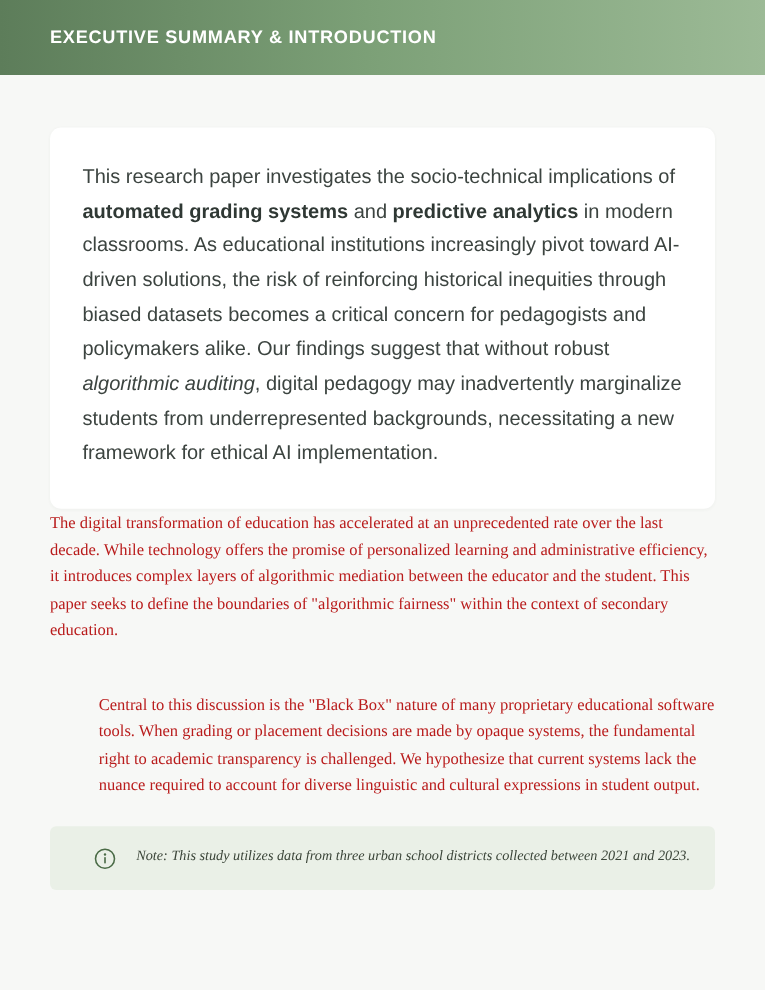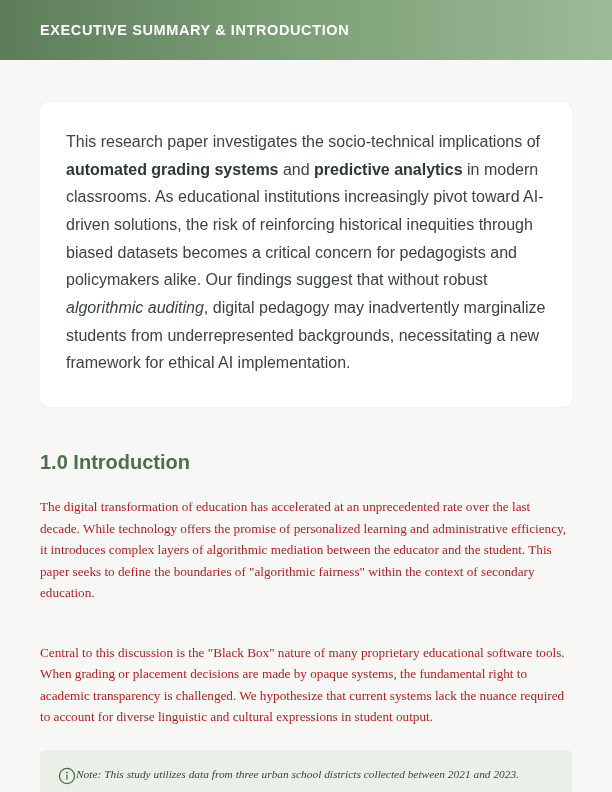--- a/index.html
+++ b/index.html
@@ -75,31 +75,33 @@
   }
 
   
   .body-paragraph {
     margin: 0 0 38px 0;
     font-size: 13.2px;
     line-height: 1.63;
     color: #b91c1c;
     font-family: "Liberation Serif", serif;
   }
-  .body-paragraph:last-of-type { margin-bottom: 0; }
+  .body-paragraph:last-of-type { margin-bottom: 0; margin-left: 39px; }
 
   
   .note-callout {
     margin-top: 22px;
     background: #eaf0e7;
     border-radius: 5px;
     padding: 16px 20px 16px 18px;
     box-sizing: border-box;
     display: flex;
     align-items: flex-start;
+    gap: 16px;
+    justify-content: flex-end;
   }
   .note-icon {
     flex: 0 0 auto;
     width: 18px;
     height: 18px;
     margin-top: 1px;
   }
   .note-icon svg { display: block; }
   .note-text {
     margin: 0;
@@ -130,21 +132,20 @@
 <div class="page-header">
   <div class="page-header-title">EXECUTIVE SUMMARY &amp; INTRODUCTION</div>
 </div>
 
 <div class="content">
 
   <section class="abstract-card">
     <p class="abstract-body"><span>This research paper investigates the socio-technical implications of </span><b>automated grading systems</b><span> and </span><b>predictive analytics</b><span> in modern classrooms. As educational institutions increasingly pivot toward AI-driven solutions, the risk of reinforcing historical inequities through biased datasets becomes a critical concern for pedagogists and policymakers alike. Our findings suggest that without robust </span><i>algorithmic auditing</i><span>, digital pedagogy may inadvertently marginalize students from underrepresented backgrounds, necessitating a new framework for ethical AI implementation.</span></p>
   </section>
 
-  <h1 class="section-heading">1.0 Introduction</h1>
 
   <p class="body-paragraph">The digital transformation of education has accelerated at an unprecedented rate over the last decade. While technology offers the promise of personalized learning and administrative efficiency, it introduces complex layers of algorithmic mediation between the educator and the student. This paper seeks to define the boundaries of "algorithmic fairness" within the context of secondary education.</p>
 
   <p class="body-paragraph">Central to this discussion is the "Black Box" nature of many proprietary educational software tools. When grading or placement decisions are made by opaque systems, the fundamental right to academic transparency is challenged. We hypothesize that current systems lack the nuance required to account for diverse linguistic and cultural expressions in student output.</p>
 
   <aside class="note-callout">
     <span class="note-icon">
       <svg width="18" height="18" viewBox="0 0 18 18" aria-hidden="true">
         <circle cx="9" cy="9" r="7.6" fill="none" stroke="#4a6b46" stroke-width="1.25"></circle>
         <circle cx="9" cy="5.6" r="0.95" fill="#4a6b46"></circle>

